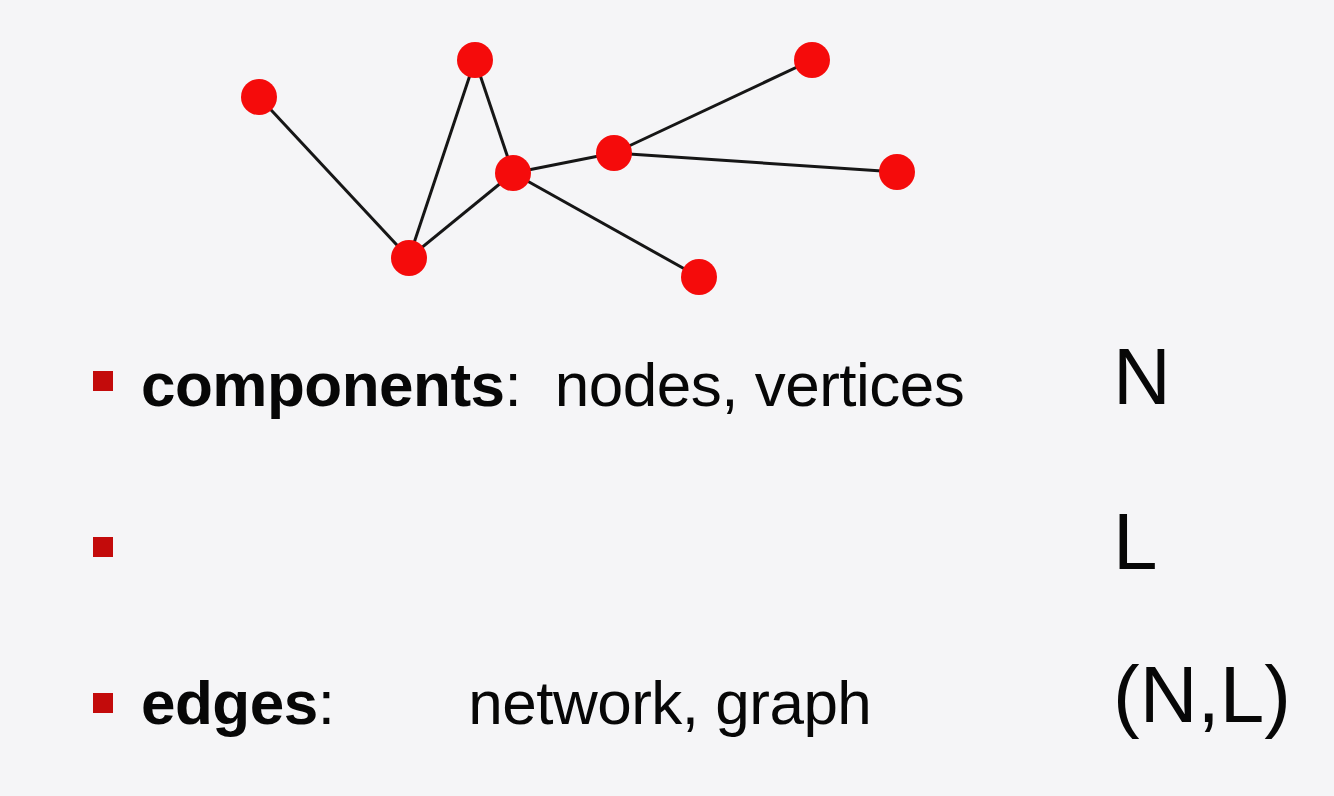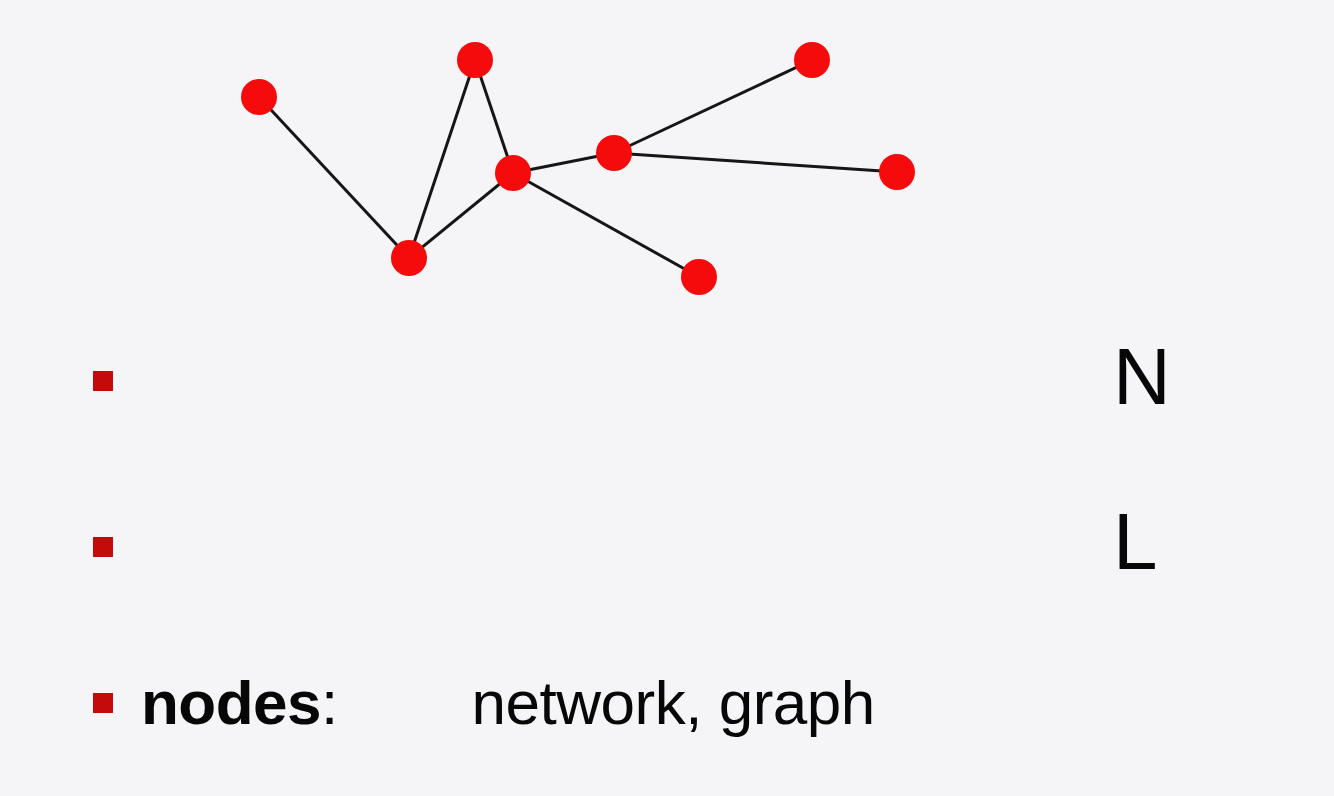--- a/index.html
+++ b/index.html
@@ -65,21 +65,23 @@
       <circle cx="475" cy="60" r="18" fill="#f50b0b"></circle>
       <circle cx="812" cy="60" r="18" fill="#f50b0b"></circle>
       <circle cx="409" cy="258" r="18" fill="#f50b0b"></circle>
       <circle cx="513" cy="173" r="18" fill="#f50b0b"></circle>
       <circle cx="614" cy="153" r="18" fill="#f50b0b"></circle>
       <circle cx="897" cy="172" r="18" fill="#f50b0b"></circle>
       <circle cx="699" cy="277" r="18" fill="#f50b0b"></circle>
     </svg>
 
   <span class="bullet-sq" style="top: 371px; background: rgb(195, 11, 11);"></span>
+  <div class="line-text" style="top:354px"><b>components</b><span>:&nbsp; nodes, vertices</span></div>
   <div class="symbol" style="top:337px">N</div>
 
   <span class="bullet-sq" style="top: 537px; background: rgb(195, 11, 11);"></span>
   <div class="symbol" style="top:502px">L</div>
 
   <span class="bullet-sq" style="top: 693px; background: rgb(195, 11, 11);"></span>
-  <div class="line-text" style="top:672px"><b>nodes</b><span>:&nbsp; &nbsp; &nbsp; &nbsp; network, graph</span></div>
+  <div class="line-text" style="top:672px"><b>edges</b><span>:&nbsp; &nbsp; &nbsp; &nbsp; network, graph</span></div>
+  <div class="symbol" style="top:655px">(N,L)</div>
 
 </div>
 
 </body></html>

